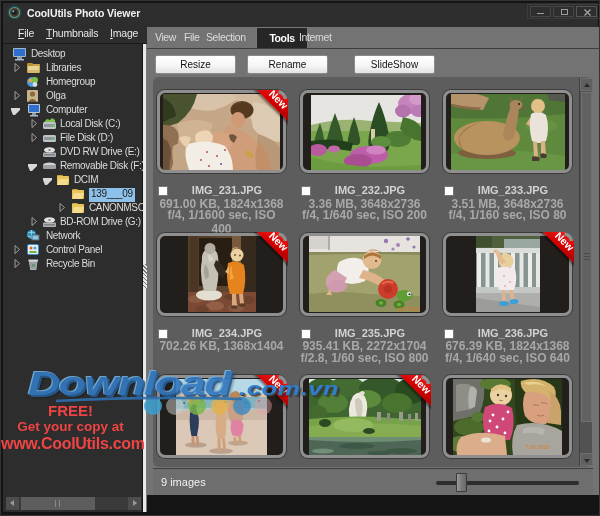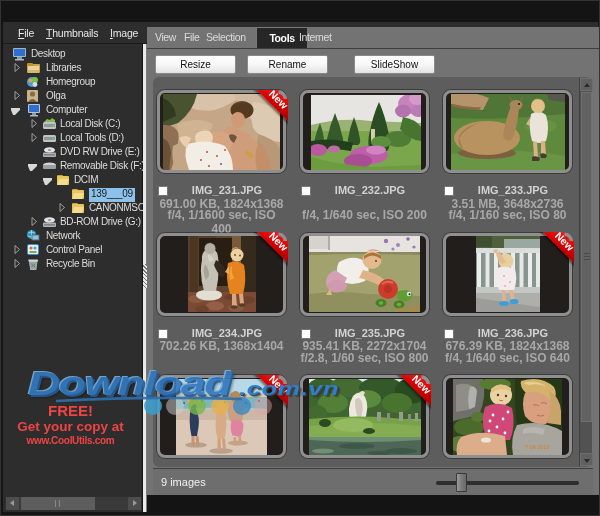--- a/index.html
+++ b/index.html
@@ -33,35 +33,57 @@
 #vscroll { position:absolute; left:432px; top:51px; width:13px; height:388px; background:#525252; border-left:1px solid #404040; }
 #statusbar { position:absolute; left:6px; top:441px; width:440px; height:27px; background:#6e6e6e; border-top:1px solid #3f3f3f; }
 #wmtext { position:absolute; left:27px; top:363px; font-size:34px; font-weight:bold; font-style:italic; color:#3478be; letter-spacing:-1px; transform:scaleX(1.31); transform-origin:0 0; text-shadow:-1px -1px 0 #74aeda, 1.5px 1.5px 0 #265a8e, 2.5px 2.5px 2px rgba(0,0,0,.3); opacity:.92; z-index:50; }
 #wmsub { position:absolute; left:238px; top:377px; font-size:19px; letter-spacing:0.5px; font-weight:bold; font-style:italic; color:#2e7fd0; transform:scaleX(1.33); transform-origin:0 0; text-shadow:1px 1px 0 #444, 2px 2px 1px rgba(40,40,40,.6); z-index:50; }
 .dot { position:absolute; width:18px; height:18px; border-radius:50%; z-index:49; }
 #freeblock { position:absolute; left:0px; top:401px; width:139px; text-align:center; color:#ef4444; font-weight:bold; z-index:51; }
 </style>
 </head>
 <body>
 <div id="win">
+  <div id="titlebar">
+    <svg class="abs" style="left:4px;top:2px" width="15" height="15" viewBox="0 0 15 15">
+      <circle cx="7.5" cy="7.5" r="7" fill="#24494c"></circle>
+      <circle cx="7.5" cy="7.5" r="5.6" fill="#639a92"></circle>
+      <circle cx="7.5" cy="7.5" r="4.5" fill="#4f3d24"></circle>
+      <circle cx="7.5" cy="7.5" r="2.7" fill="#16222e"></circle>
+      <circle cx="6.3" cy="6.2" r="1" fill="#9aabbc"></circle>
+    </svg>
+    <div id="title">CoolUtils Photo Viewer</div>
+    <div class="abs" style="left:524px;top:1px;width:73px;height:15px;border:1px solid #3d3d3d;"></div>
+    <div class="abs" style="left:527px;top:3px;width:21px;height:11px;border:1px solid #464646;">
+        <div class="abs" style="left:6px;top:5.5px;width:7px;height:1.5px;background:#9c9c9c;"></div>
+      </div>
+    <div class="abs" style="left:550px;top:3px;width:21px;height:11px;border:1px solid #464646;">
+        <div class="abs" style="left:6.5px;top:2px;width:7px;height:6px;border:1.2px solid #9c9c9c;"></div>
+      </div>
+    <div class="abs" style="left:573px;top:3px;width:21px;height:11px;border:1px solid #555;">
+        <svg class="abs" style="left:6px;top:1px" width="9" height="9" viewBox="0 0 9 9">
+          <path d="M1.5 1.5 L7.5 7.5 M7.5 1.5 L1.5 7.5" stroke="#a2a2a2" stroke-width="1.4"></path>
+        </svg>
+      </div>
+  </div>
   <div id="menubar">
     <div class="menuitem" style="left:15px;"><u>F</u>ile</div>
     <div class="menuitem" style="left:43px;text-align:right;"><u>T</u>humbnails</div>
     <div class="menuitem" style="left:107px;"><u>I</u>mage</div>
   </div>
 
   <div id="leftpanel">
 
     <div class="trow" style="left:28px;top:3.5px;">Desktop</div>
     <div class="trow" style="left:43px;top:17.5px;">Libraries</div>
     <div class="trow" style="left:43px;top:31.5px;">Homegroup</div>
     <div class="trow" style="left:43px;top:45.5px;">Olga</div>
     <div class="trow" style="left:43px;top:59.5px;">Computer</div>
     <div class="trow" style="left:57px;top:73.5px;">Local Disk (C:)</div>
-    <div class="trow" style="left:57px;top:87.5px;">Local Tools (D:)</div>
+    <div class="trow" style="left:57px;top:87.5px;">File Disk (D:)</div>
     <div class="trow" style="left:57px;top:101.5px;">DVD RW Drive (E:)</div>
     <div class="trow" style="left:57px;top:115.5px;">Removable Disk (F:)</div>
     <div class="trow" style="left:71px;top:129.5px;">DCIM</div>
     <div class="trow" style="left:86px;top:143.5px;background:#8ec1ea;color:#1a1a1a;padding:0 2px;">139___09</div>
     <div class="trow" style="left:86px;top:157.5px;">CANONMSC</div>
     <div class="trow" style="left:57px;top:171.5px;">BD-ROM Drive (G:)</div>
     <div class="trow" style="left:43px;top:185.5px;">Network</div>
     <div class="trow" style="left:43px;top:199.5px;">Control Panel</div>
     <div class="trow" style="left:43px;top:213.5px;">Recycle Bin</div>
     <svg class="abs" style="left:0;top:0" width="139" height="240" viewBox="0 0 139 240">
@@ -285,20 +307,21 @@
           <ellipse cx="58" cy="60" rx="19" ry="9" fill="#bd5fa8"></ellipse>
           <ellipse cx="47" cy="66" rx="14" ry="7" fill="#aa4e94"></ellipse>
           <ellipse cx="65" cy="55" rx="10" ry="4.5" fill="#d183c2"></ellipse>
           <ellipse cx="7" cy="55" rx="9" ry="6" fill="#b75b9e"></ellipse>
           <ellipse cx="23" cy="54" rx="6" ry="3.5" fill="#c06aa8"></ellipse>
           <path d="M0 62 Q30 70 60 72 L110 70 V75 H0 Z" fill="#6d9c40"></path>
         </svg>
       </div>
       <div class="cb" style="left:148px;top:109px;"></div>
       <div class="fname" style="left:158px;top:107px;">IMG_232.JPG</div>
+      <div class="finfo" style="left:147px;top:119.5px;">3.36 MB, 3648x2736</div>
       <div class="finfo" style="left:147px;top:131px;">f/4, 1/640 sec, ISO 200</div>
 
       <div class="frame" style="left:290px;top:13px;"></div>
       <div class="photo" style="left:297.5px;top:16.5px;">
         <svg width="114" height="76" viewBox="0 0 114 76">
           <rect width="114" height="76" fill="#5f8a3e"></rect>
           <path d="M0 0 H114 V20 Q60 26 0 24 Z" fill="#4f7636"></path>
           <path d="M0 60 Q57 52 114 62 L114 76 H0 Z" fill="#689644"></path>
           <ellipse cx="90" cy="32" rx="16" ry="7" fill="#679243"></ellipse>
           <path d="M0 0 Q20 -4 38 4 L32 16 Q12 14 0 10 Z" fill="#b5946b"></path>
@@ -611,15 +634,15 @@
   <div id="wmsub">.com.vn</div>
   <div class="dot" style="left:143px;top:396px;background:#3b9fd0;opacity:.85"></div>
   <div class="dot" style="left:165px;top:396px;background:#cfcfcf;opacity:.5"></div>
   <div class="dot" style="left:187px;top:396px;background:#7ab648;opacity:.8"></div>
   <div class="dot" style="left:210px;top:396px;background:#e3b04b;opacity:.8"></div>
   <div class="dot" style="left:232px;top:396px;background:#3b87c0;opacity:.8"></div>
   <div class="dot" style="left:253px;top:396px;background:#e0a0a0;opacity:.45"></div>
   <div id="freeblock">
     <div style="font-size:15px;">FREE!</div>
     <div style="font-size:13.5px;margin-top:0px;">Get your copy at</div>
-    <div style="font-size:10px;margin-top:1px;letter-spacing:-0.3px;">www.CoolUtils.com</div>
+    <div style="font-size:16px;margin-top:1px;letter-spacing:-0.3px;">www.CoolUtils.com</div>
   </div>
 </div>
 
 </body></html>

